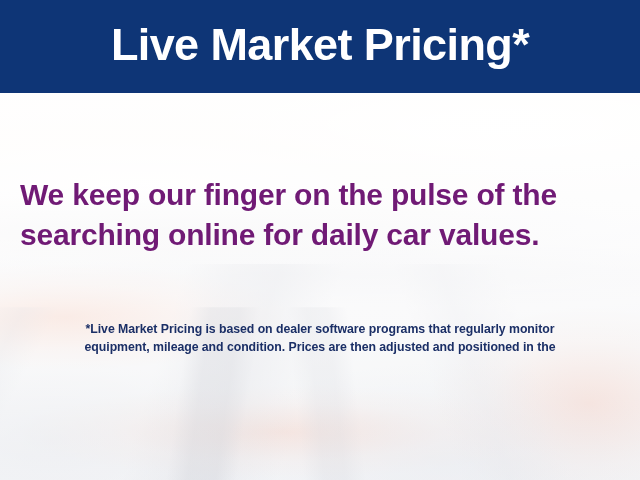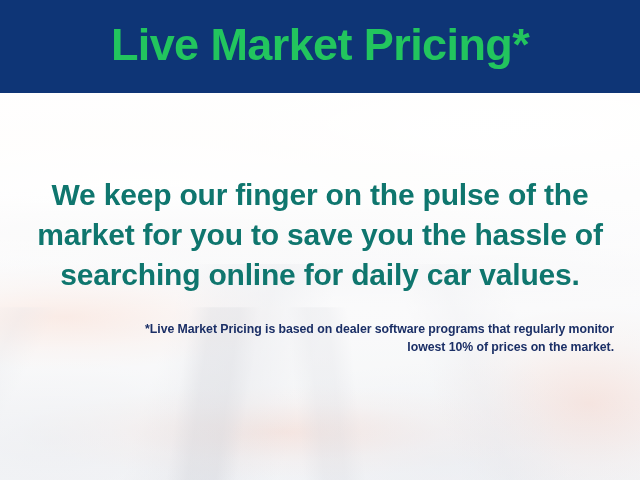--- a/index.html
+++ b/index.html
@@ -150,21 +150,21 @@
 
   .header-title {
     position: absolute;
     left: 0;
     top: 0;
     width: 640px;
     height: 93px;
     display: flex;
     align-items: center;
     justify-content: center;
-    color: #22c55e;
+    color: #ffffff;
     font-size: 45px;
     font-weight: bold;
     letter-spacing: -0.6px;
     line-height: 1;
     white-space: nowrap;
     padding-bottom: 4px;
     box-sizing: border-box;
   }
 
   
@@ -175,39 +175,38 @@
     width: 640px;
     height: 387px;
     z-index: 4;
   }
 
   .headline {
     position: absolute;
     left: 20px;
     top: 82px;
     width: 600px;
-    text-align: center;
-    color: #0f766e;
+    color: #701a75;
     font-size: 30px;
     font-weight: bold;
     line-height: 1.33;
     letter-spacing: -0.2px;
   }
 
   .headline .line {
     display: block;
     white-space: nowrap;
   }
 
   .disclaimer {
     position: absolute;
     left: 26px;
     top: 227px;
     width: 588px;
-    text-align: right;
+    text-align: center;
     color: #1b2f66;
     font-size: 12.3px;
     font-weight: bold;
     line-height: 1.48;
     letter-spacing: -0.05px;
   }
 
   .disclaimer .line {
     display: block;
     white-space: nowrap;
@@ -227,23 +226,22 @@
   <div class="bg-layer bg-wash"></div>
 
   <div class="header-bar">
     <div class="header-title">Live Market Pricing*</div>
   </div>
 
   <div class="content">
 
     <div class="headline">
       <span class="line">We keep our finger on the pulse of the</span>
-      <span class="line">market for you to save you the hassle of</span>
       <span class="line">searching online for daily car values.</span>
     </div>
 
     <div class="disclaimer">
       <span class="line">*Live Market Pricing is based on dealer software programs that regularly monitor</span>
-      <span class="line">lowest 10% of prices on the market.</span>
+      <span class="line">equipment, mileage and condition. Prices are then adjusted and positioned in the</span>
     </div>
 
   </div>
 </div>
 
 </body></html>

